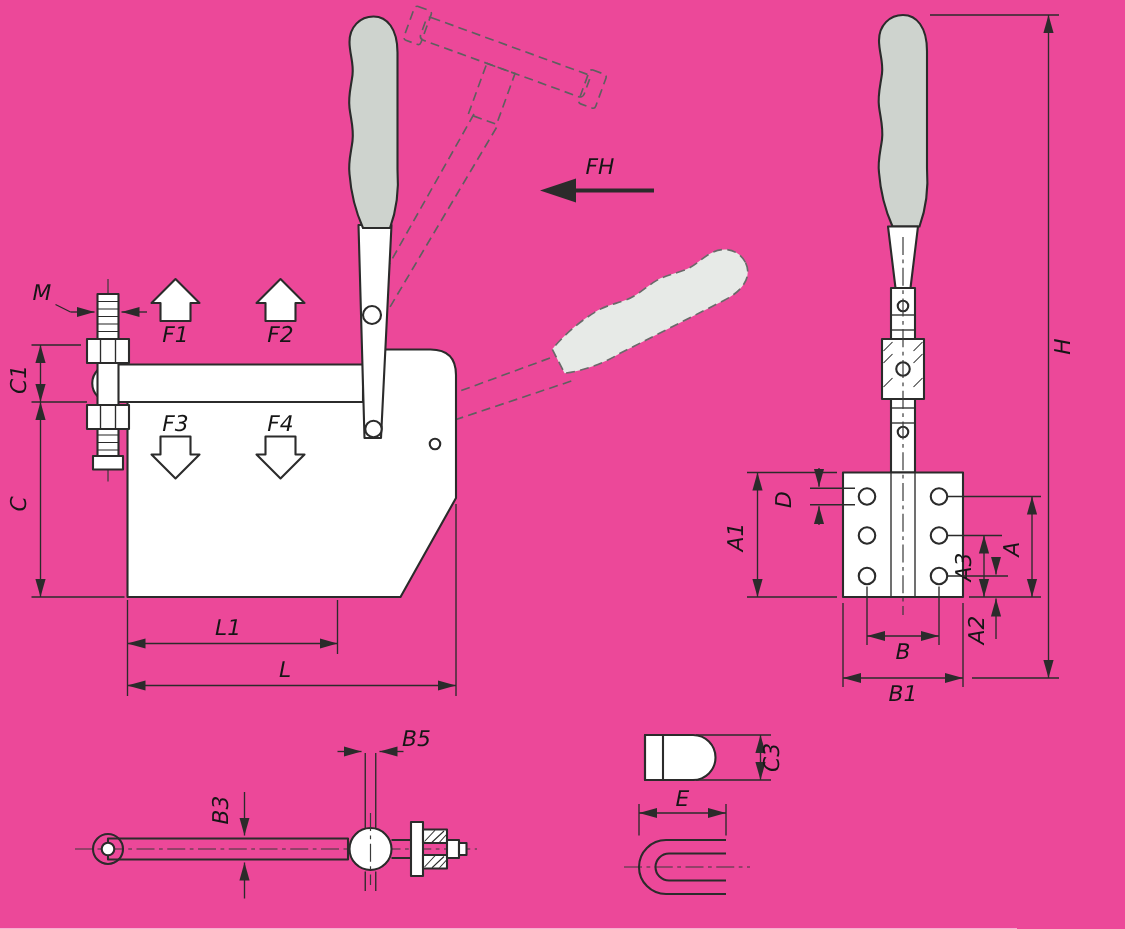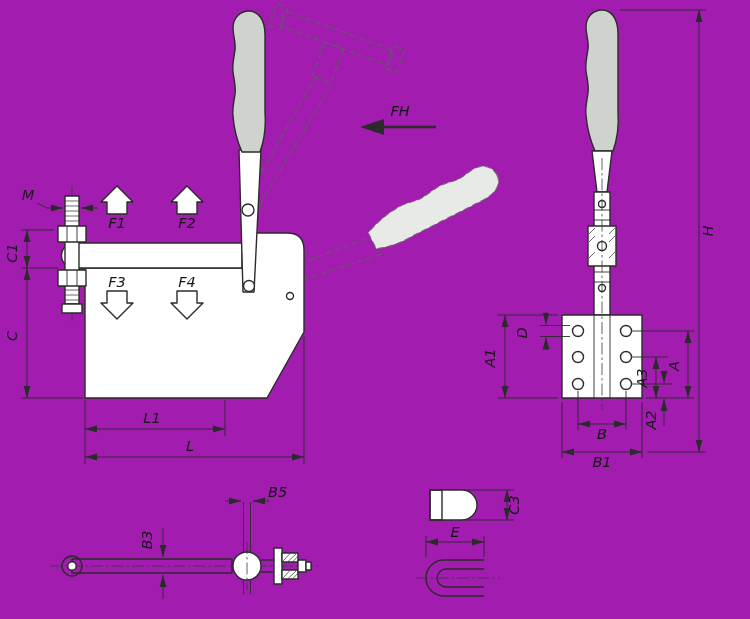--- a/index.html
+++ b/index.html
@@ -1,16 +1,16 @@
 <!DOCTYPE html>
 <html><head>
 <meta charset="utf-8">
 <style>
   html,body{margin:0;padding:0;background:#ffffff;}
-  .page{position:relative;width:750px;height:619px;background:#a21caf;overflow:hidden;
+  .page{position:relative;width:750px;height:619px;background:#ec4899;overflow:hidden;
         font-family:"DejaVu Sans",sans-serif;}
   svg{display:block;}
   
   .obj{stroke:#2b2b2b;stroke-width:1.4;fill:none;stroke-linejoin:round;}
   .objw{stroke:#2b2b2b;stroke-width:1.4;fill:#ffffff;stroke-linejoin:round;}
   .thin{stroke:#2b2b2b;stroke-width:0.9;fill:none;}
   .xfine{stroke:#2b2b2b;stroke-width:0.7;fill:none;}
   .cl{stroke:#3a3a3a;stroke-width:0.8;fill:none;stroke-dasharray:12 3 2.5 3;}
   .ghostln{stroke:#5f5f5f;stroke-width:1.1;fill:none;stroke-dasharray:6 3.5;}
   .grip{stroke:#2b2b2b;stroke-width:1.4;}

